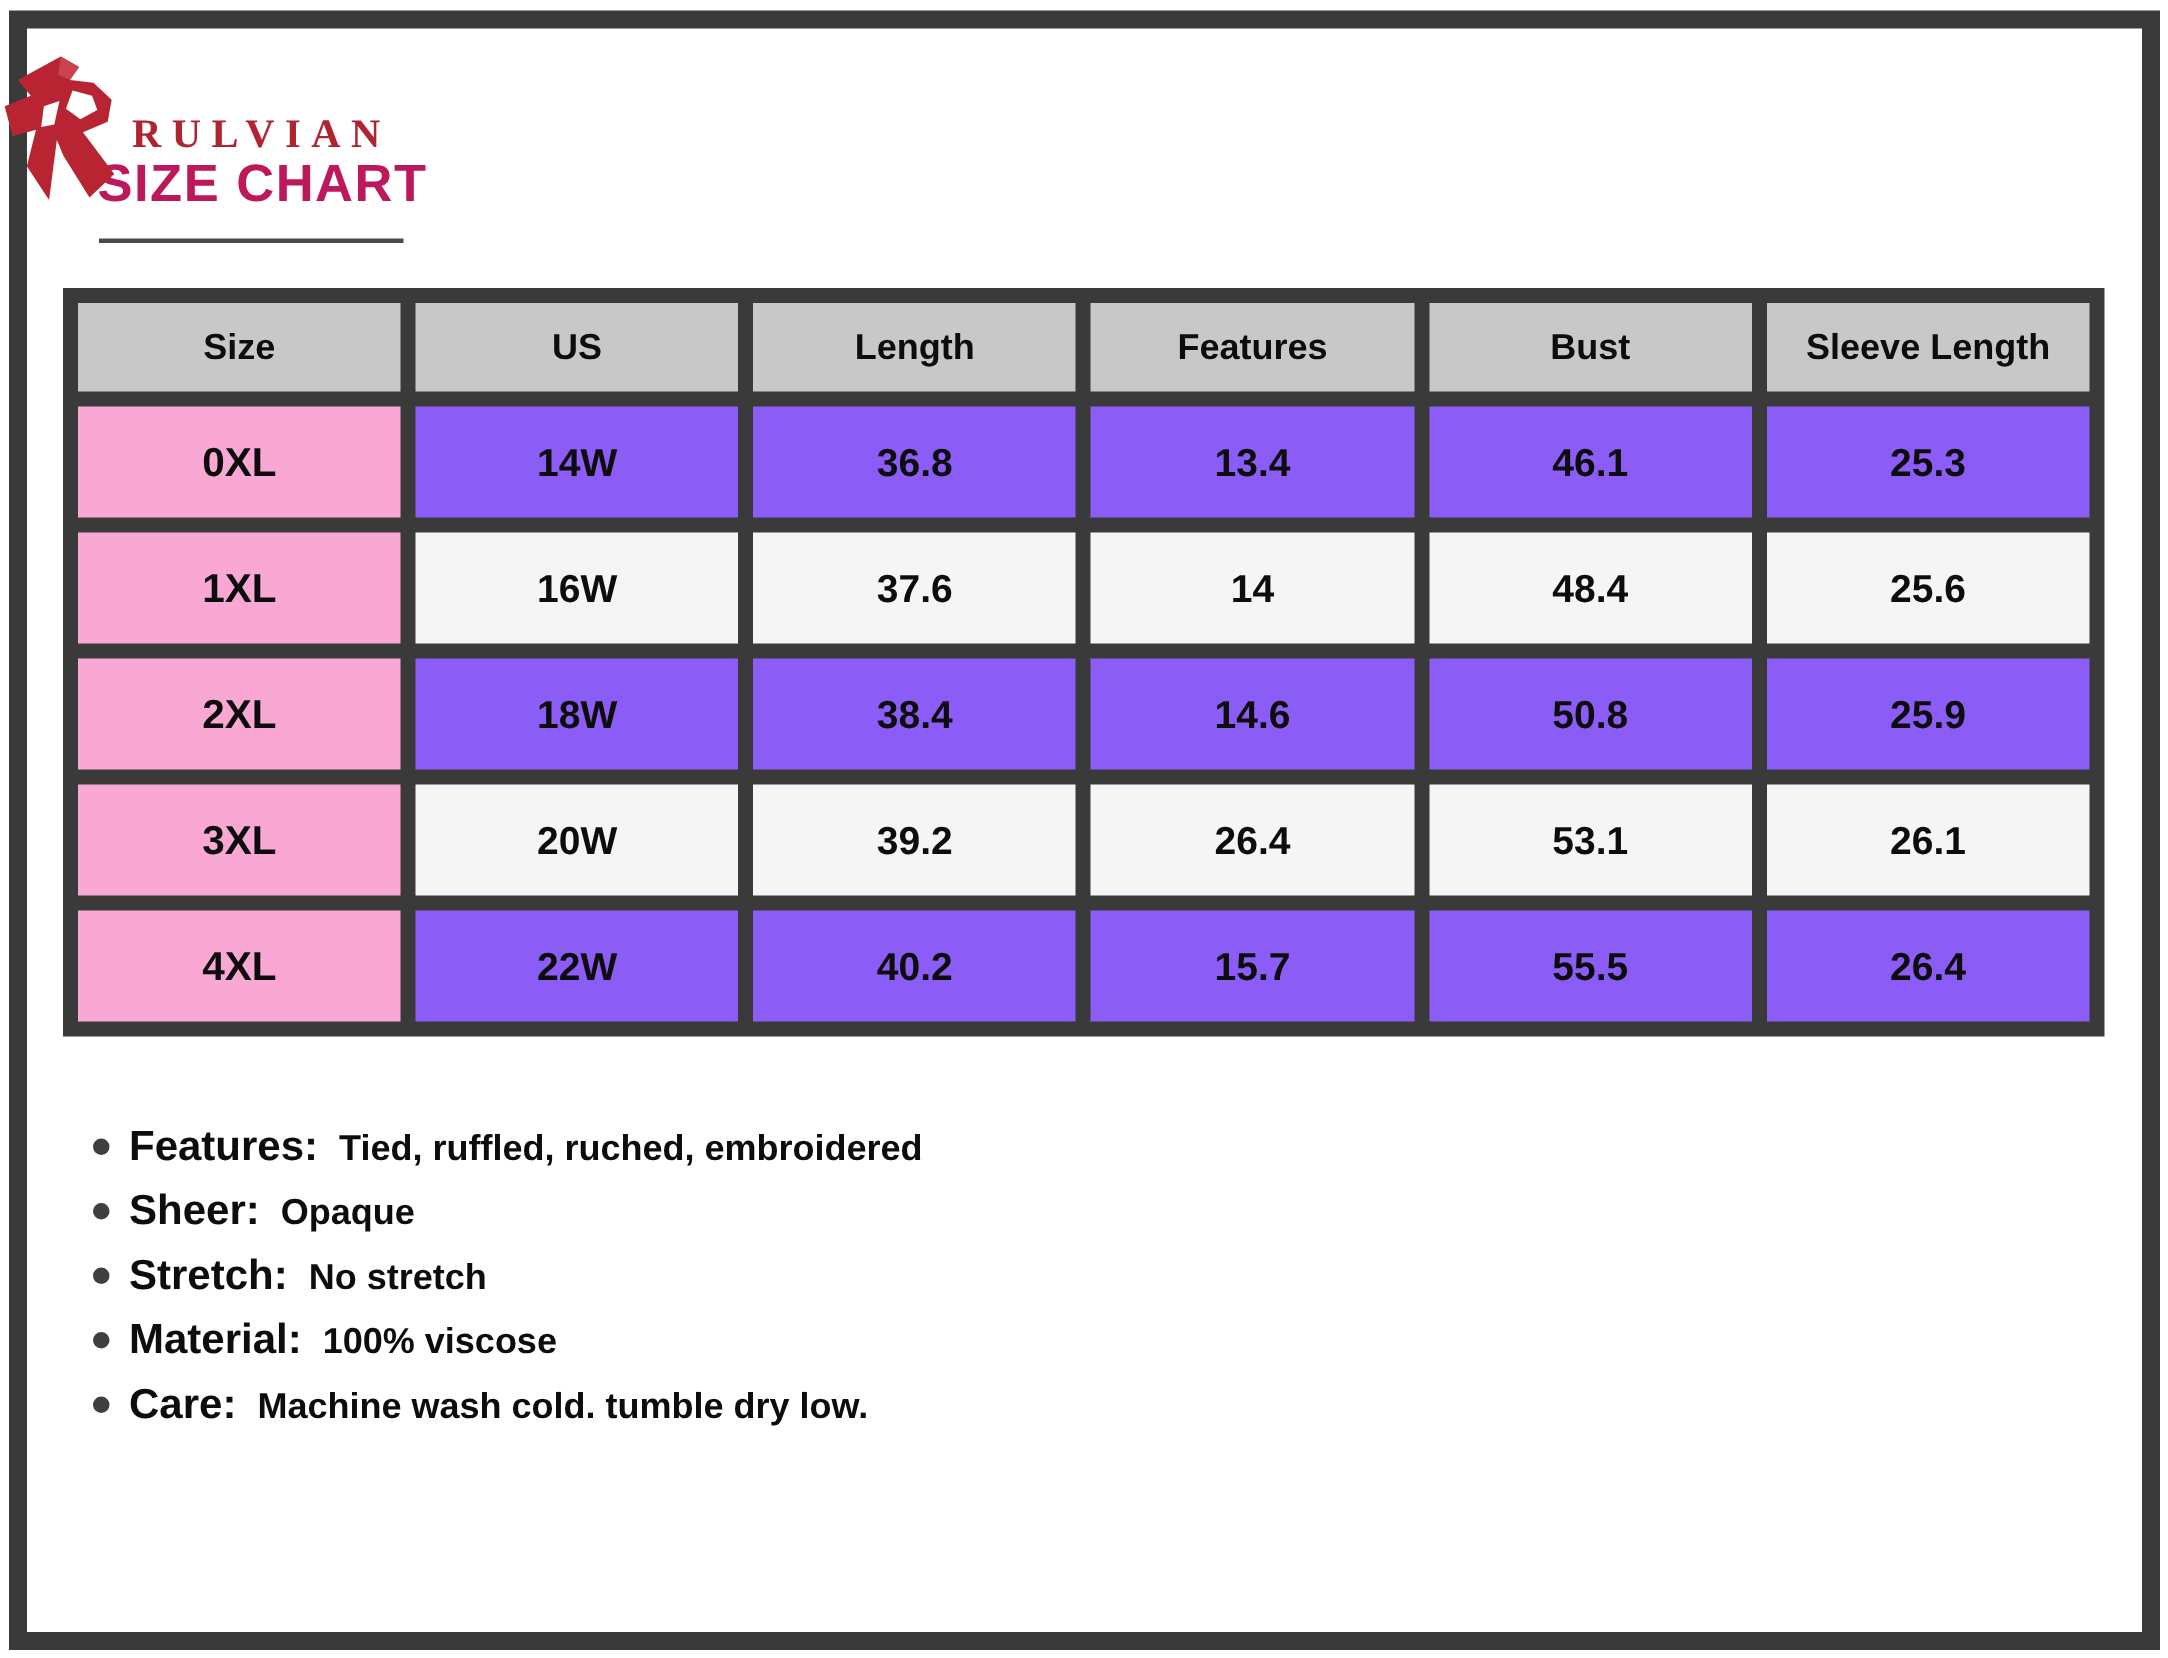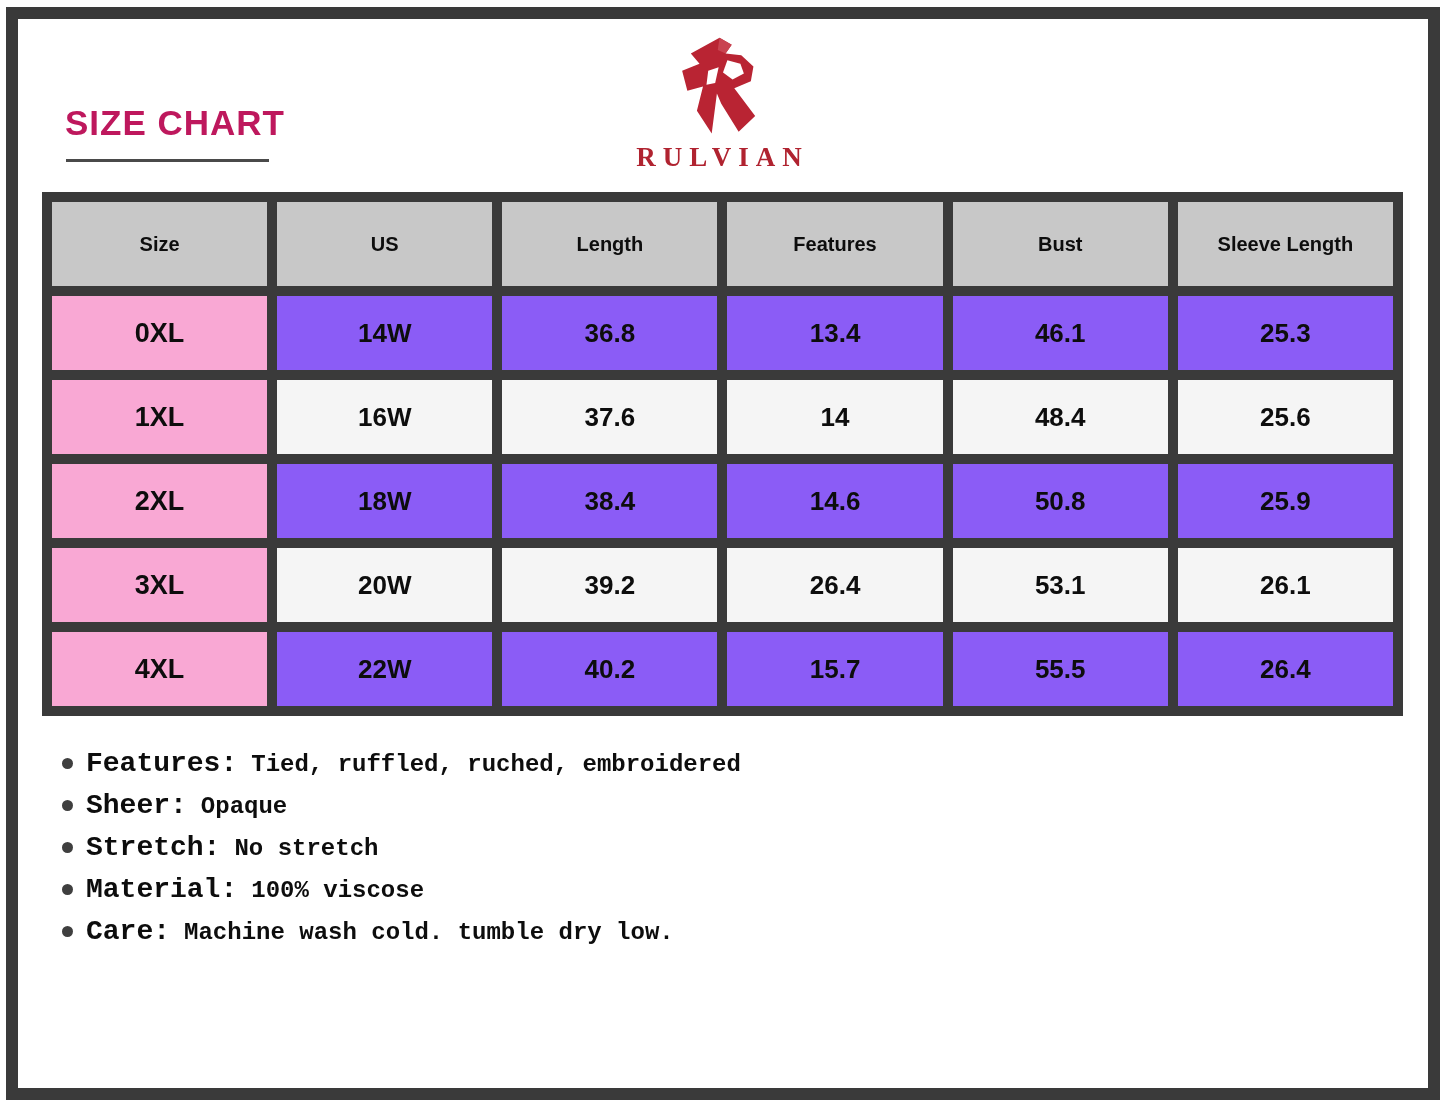--- a/index.html
+++ b/index.html
@@ -29,21 +29,20 @@
   .title-underline {
     position: absolute;
     left: 66px; top: 159px;
     width: 203px; height: 3px;
     background: #4a4a4a;
   }
   .brand {
     position: absolute;
     left: 0; right: 0; top: 36px;
     display: flex;
-    flex-direction: column;
     align-items: center;
   }
   .brand svg { display: block; }
   .brand-name {
     margin-top: 6px;
     font-family: "Liberation Serif", serif;
     font-weight: bold;
     font-size: 27px;
     letter-spacing: 7px;
     color: #b02330;
@@ -59,22 +58,22 @@
   }
   .size-table th, .size-table td {
     text-align: center;
     vertical-align: middle;
     color: #0d0d0d;
     font-weight: bold;
     padding: 0;
   }
   .size-table thead th {
     background: #c8c8c8;
-    height: 84px;
-    font-size: 20px;
+    height: 59px;
+    font-size: 24px;
   }
   .size-table tbody th {
     background: #f9a8d4;
     height: 74px;
     font-size: 27px;
   }
   .size-table tbody td {
     background: #8b5cf6;
     height: 74px;
     font-size: 26px;
@@ -83,21 +82,20 @@
   ul.details {
     position: absolute;
     left: 62px; top: 748px;
     margin: 0; padding: 0;
     list-style: none;
   }
   .details li {
     display: flex;
     align-items: baseline;
     margin-bottom: 11px;
-    font-family: Liberation Mono, monospace;
   }
   .details .dot {
     width: 11px; height: 11px;
     border-radius: 50%;
     background: #3f3f3f;
     margin-right: 13px;
     align-self: center;
     flex: none;
   }
   .details .lbl {

